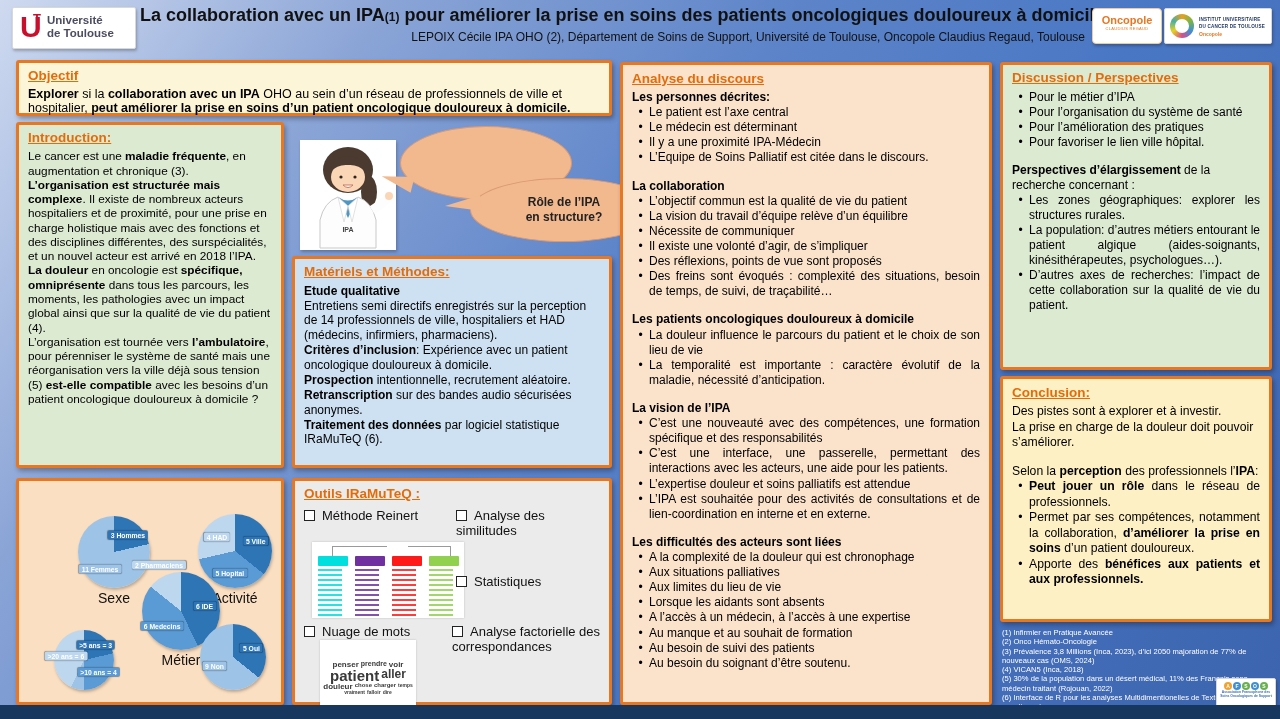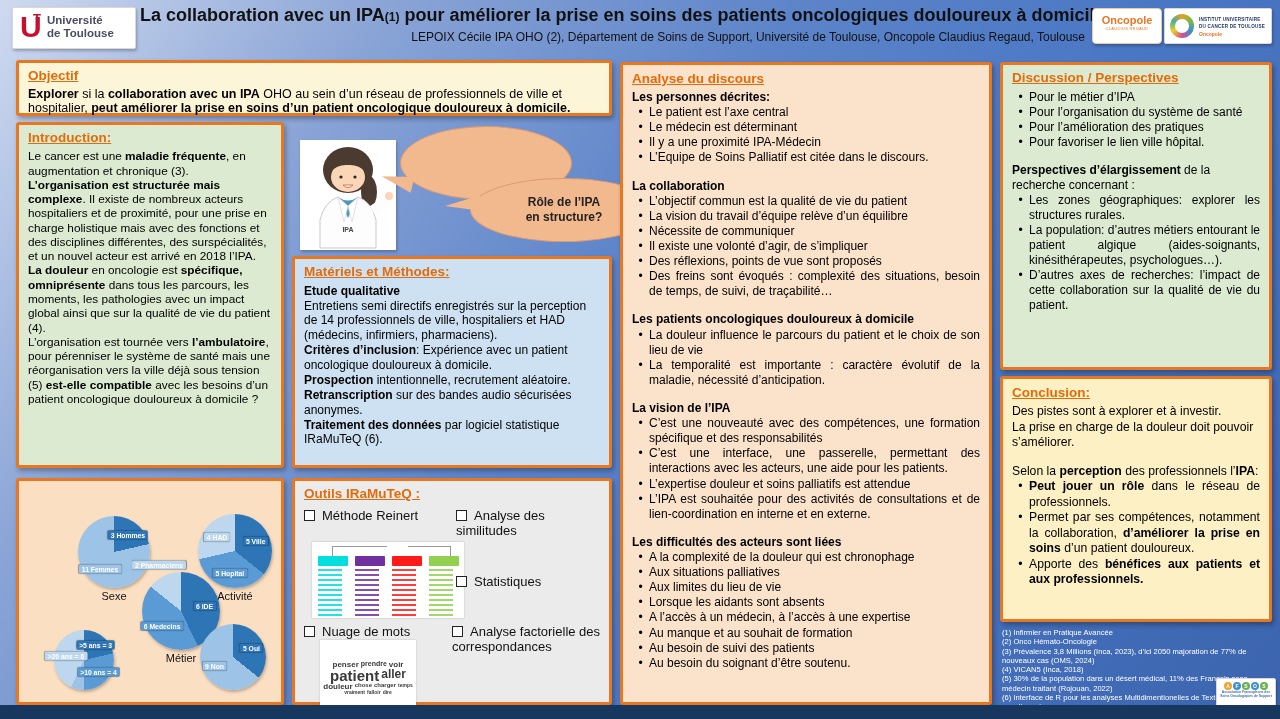--- a/index.html
+++ b/index.html
@@ -74,21 +74,21 @@
   
   .pie-slot{position:absolute;}
   .pie-circle{position:relative;border-radius:50%;box-shadow:1px 2px 3px rgba(0,0,0,.25);}
   .s0{left:50px;top:30px;} .s0 .pie-circle{width:72px;height:72px;}
   .s1{left:170px;top:28px;} .s1 .pie-circle{width:74px;height:74px;}
   .s2{left:114px;top:86px;} .s2 .pie-circle{width:78px;height:78px;}
   .s3{left:26px;top:144px;} .s3 .pie-circle{width:60px;height:60px;}
   .s4{left:172px;top:138px;} .s4 .pie-circle{width:66px;height:66px;}
   .pie-chip{position:absolute;transform:translate(-50%,-50%);white-space:nowrap;color:#fff;
     font-size:6.8px;font-weight:bold;padding:1px 3px;border-radius:2px;box-shadow:0 0 1px rgba(0,0,0,.4);}
-  .pie-caption{margin-top:2px;text-align:center;font-size:11px;color:#111;white-space:nowrap;}
+  .pie-caption{margin-top:2px;text-align:center;font-size:14px;color:#111;white-space:nowrap;}
   
   #footnotes{position:absolute;left:1002px;top:628px;width:268px;font-size:7.6px;line-height:1.22;color:#fff;}
   #footer-bar{position:absolute;left:0;bottom:0;width:1280px;height:14px;background:#17375e;}
   #logo-afsos{left:1216px;top:678px;width:58px;height:34px;text-align:center;}
   #logo-afsos .dots{margin-top:3px;display:flex;justify-content:center;gap:1px;}
   #logo-afsos .dot{width:8px;height:8px;border-radius:50%;color:#fff;font-size:5px;font-weight:bold;line-height:8px;}
   #logo-afsos .a1,#logo-afsos .a2{font-size:3.4px;color:#3f6fb0;font-weight:bold;line-height:1.3;}
 </style>
 </head>
 <body>

